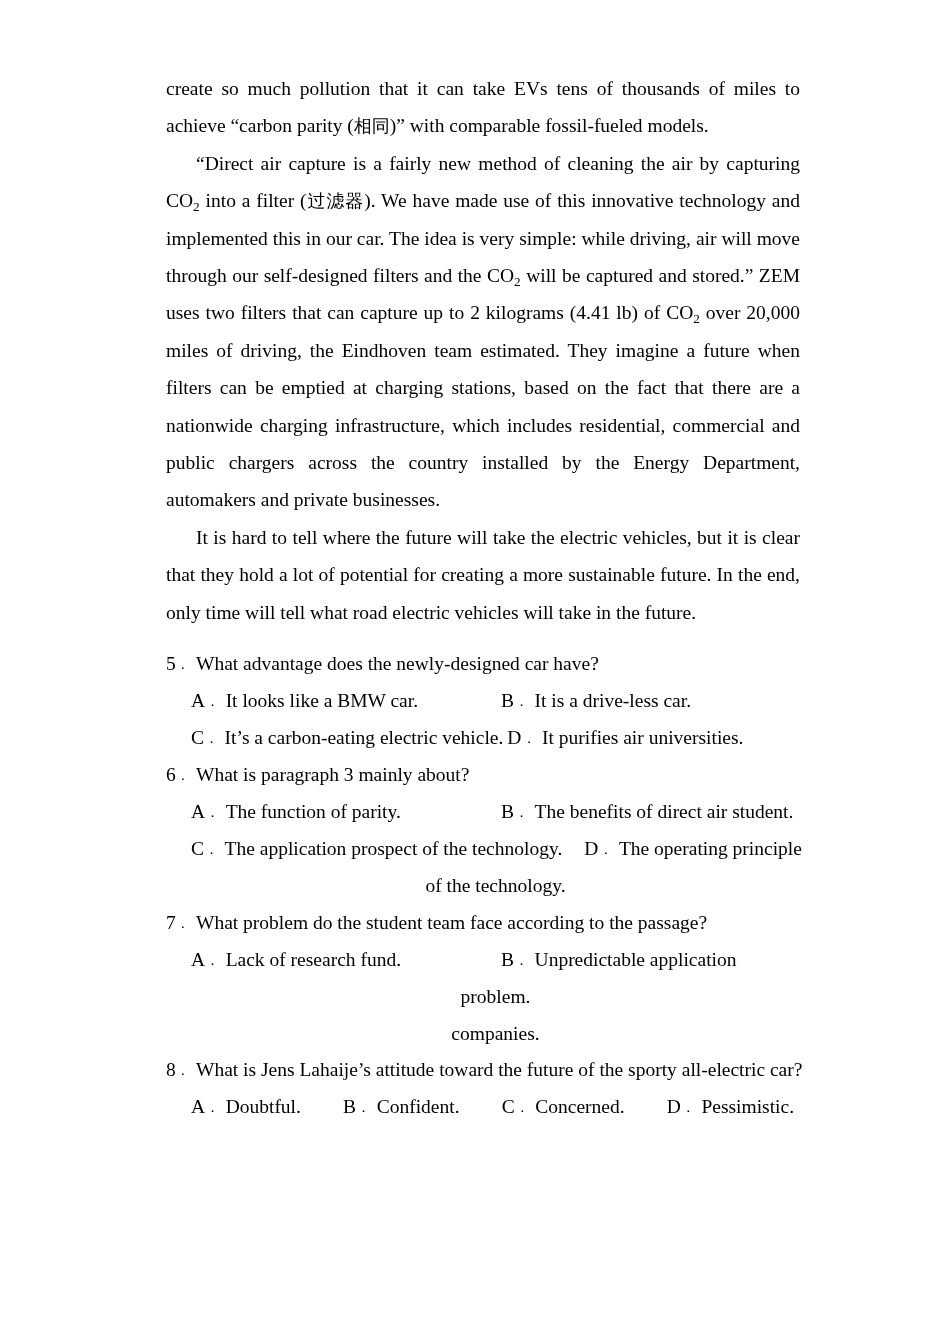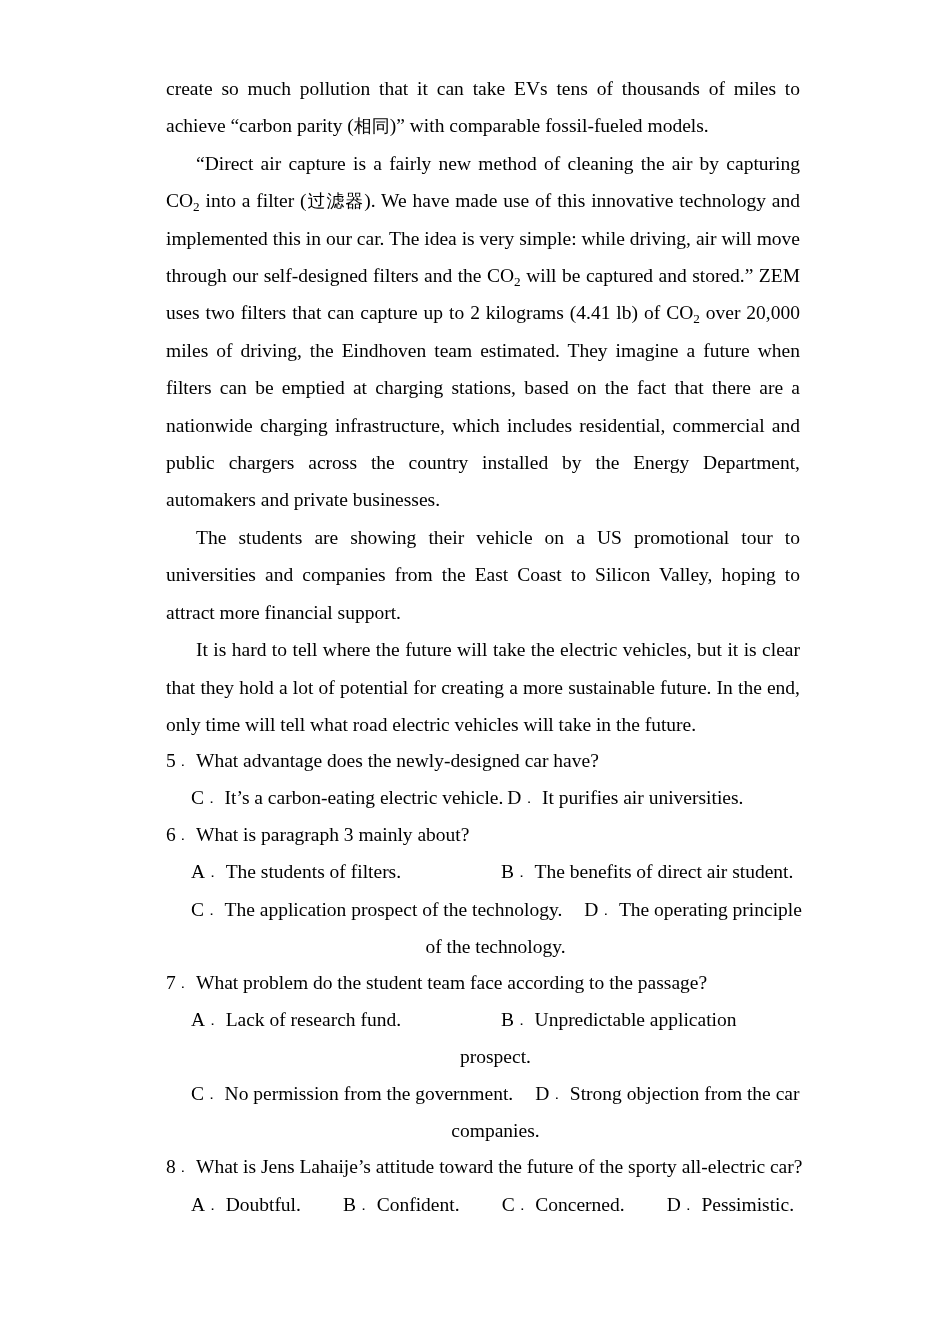--- a/index.html
+++ b/index.html
@@ -52,21 +52,21 @@
     vertical-align: -0.28em;
   }
 
   .cjk {
     font-family: "DejaVu Sans", "Liberation Sans", sans-serif;
     font-size: 0.92em;
   }
 
   
   .questions {
-    margin-top: 0px;
+    margin-top: 15px;
   }
   .qblock {
     margin: 0;
   }
   .qstem {
     font-size: 19.5px;
     line-height: 36.6px;
     margin: 0;
     padding-left: 0px;
     white-space: nowrap;
@@ -142,58 +142,60 @@
 
 <div class="page">
   <div class="content">
 
     <div>
 
       <p class="para"><span>create so much pollution that it can take EVs tens of thousands of miles to achieve “carbon parity (</span><span class="cjk">相同</span><span>)” with comparable fossil-fueled models.</span></p>
 
       <p class="para indent"><span>“Direct air capture is a fairly new method of cleaning the air by capturing CO</span><sub>2</sub><span> into a filter (</span><span class="cjk">过滤器</span><span>). We have made use of this innovative technology and implemented this in our car. The idea is very simple: while driving, air will move through our self-designed filters and the CO</span><sub>2</sub><span> will be captured and stored.” ZEM uses two filters that can capture up to 2 kilograms (4.41 lb) of CO</span><sub>2</sub><span> over 20,000 miles of driving, the Eindhoven team estimated. They imagine a future when filters can be emptied at charging stations, based on the fact that there are a nationwide charging infrastructure, which includes residential, commercial and public chargers across the country installed by the Energy Department, automakers and private businesses.</span></p>
 
-      <p class="para indent">The students are showing their vehicle on a US promotional tour to universities and companies from the East Coast to Silicon Valley, hoping to attract more financial support.</p>
 
       <p class="para indent">It is hard to tell where the future will take the electric vehicles, but it is clear that they hold a lot of potential for creating a more sustainable future. In the end, only time will tell what road electric vehicles will take in the future.</p>
     </div>
 
     <div class="questions">
 
       <div class="qblock">
         <p class="qstem"><span class="qnum"><span>5</span><span class="sep">．</span></span><span>What advantage does the newly-designed car have?</span></p>
 
+        <p class="optline two-col">
+          <span class="opt-a"><span class="olabel">A</span><span class="sep">．</span><span class="otext">It looks like a BMW car.</span></span>
+          <span class="opt-b"><span class="olabel">B</span><span class="sep">．</span><span class="otext">It is a drive-less car.</span></span>
+        </p>
 
         <p class="optline flow"><span><span class="olabel">C</span><span class="sep">．</span><span class="otext">It’s a carbon-eating electric vehicle.</span></span><span class="gap-sm"></span><span><span class="olabel">D</span><span class="sep">．</span><span class="otext">It purifies air universities.</span></span></p>
       </div>
 
       <div class="qblock">
         <p class="qstem"><span class="qnum"><span>6</span><span class="sep">．</span></span><span>What is paragraph 3 mainly about?</span></p>
 
         <p class="optline two-col">
-          <span class="opt-a"><span class="olabel">A</span><span class="sep">．</span><span class="otext">The students of filters.</span></span>
+          <span class="opt-a"><span class="olabel">A</span><span class="sep">．</span><span class="otext">The function of parity.</span></span>
           <span class="opt-b"><span class="olabel">B</span><span class="sep">．</span><span class="otext">The benefits of direct air student.</span></span>
         </p>
 
         <p class="optline flow"><span><span class="olabel">C</span><span class="sep">．</span><span class="otext">The application prospect of the technology.</span></span><span class="gap-lg"></span><span><span class="olabel">D</span><span class="sep">．</span><span class="otext">The operating principle</span></span></p>
 
         <p class="optcont">of the technology.</p>
       </div>
 
       <div class="qblock">
         <p class="qstem"><span class="qnum"><span>7</span><span class="sep">．</span></span><span>What problem do the student team face according to the passage?</span></p>
 
         <p class="optline two-col">
           <span class="opt-a"><span class="olabel">A</span><span class="sep">．</span><span class="otext">Lack of research fund.</span></span>
           <span class="opt-b"><span class="olabel">B</span><span class="sep">．</span><span class="otext">Unpredictable application</span></span>
         </p>
 
-        <p class="optcont">prospect.</p>
-
-        <p class="optline flow"><span><span class="olabel">C</span><span class="sep">．</span><span class="otext">No permission from the government.</span></span><span class="gap-lg"></span><span><span class="olabel">D</span><span class="sep">．</span><span class="otext">Strong objection from the car</span></span></p>
+        <p class="optcont">problem.</p>
+
 
         <p class="optcont">companies.</p>
       </div>
 
       <div class="qblock">
         <p class="qstem"><span class="qnum"><span>8</span><span class="sep">．</span></span><span>What is Jens Lahaije’s attitude toward the future of the sporty all-electric car?</span></p>
 
         <p class="optline four">
           <span class="cell"><span class="olabel">A</span><span class="sep">．</span><span class="otext">Doubtful.</span></span>
           <span class="spacer"></span>

